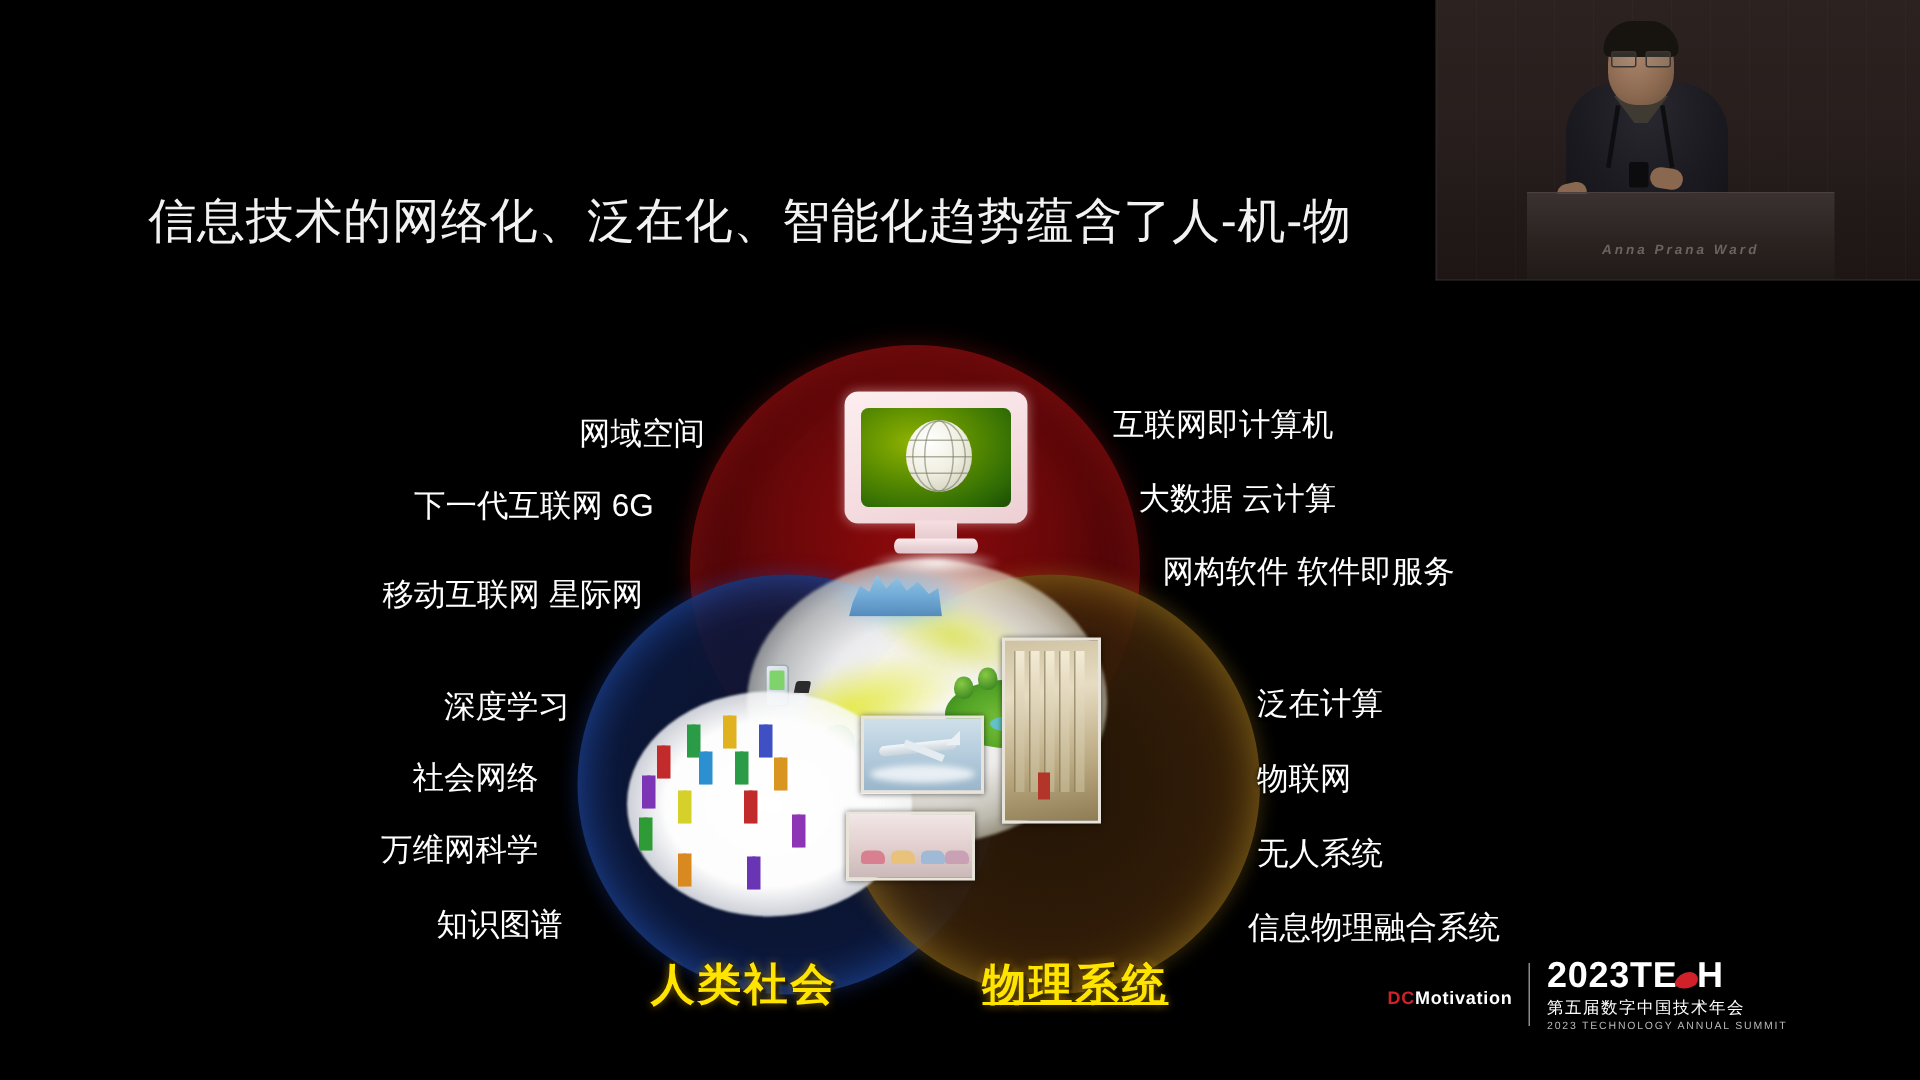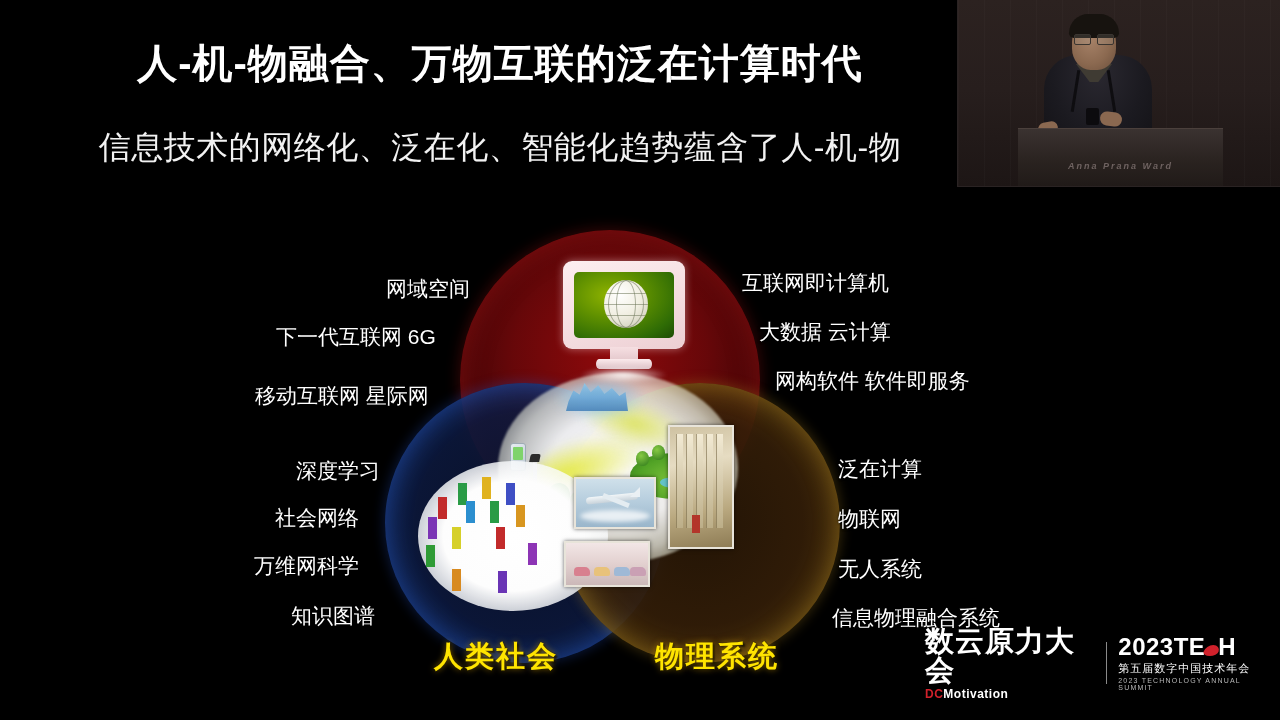--- a/index.html
+++ b/index.html
@@ -545,21 +545,20 @@
     position: absolute; left: 118px; top: 64px; width: 36px; height: 18px;
     background: #3f3b33;
     clip-path: polygon(0% 0%, 100% 0%, 62% 100%, 38% 100%);
   }
 </style>
 </head>
 <body>
 
 <div id="stage">
 
-  <div class="slide-title">人-机-物融合、万物互联的泛在计算时代</div>
   <div class="slide-subtitle">信息技术的网络化、泛在化、智能化趋势蕴含了人-机-物</div>
 
   <div id="venn">
 
     <div class="circle circle-info"></div>
     <div class="circle circle-human"></div>
     <div class="circle circle-physical"></div>
 
     <div class="center-glow"></div>
     <div class="swirl swirl-yellow-a"></div>
@@ -669,21 +668,21 @@
     </div>
     <div class="photo photo-cars">
       <span class="car" style="left:8px;  background:#d8808f;"></span>
       <span class="car" style="left:28px; background:#e8c27a;"></span>
       <span class="car" style="left:48px; background:#9fb9d6;"></span>
       <span class="car" style="left:64px; background:#caa0b4;"></span>
     </div>
   </div>
 
   <div class="circle-label" style="left:434px; top:637px;">人类社会</div>
-  <div class="circle-label" style="left:655px; top:637px;">物理系统</div>
+  <div class="circle-label" style="left:655px; top:637px;text-decoration:underline;">物理系统</div>
 
   <div class="kw" style="left:386px; top:251px;">网域空间</div>
   <div class="kw" style="left:276px; top:299px;">下一代互联网  6G</div>
   <div class="kw" style="left:255px; top:358px;">移动互联网  星际网</div>
 
   <div class="kw" style="left:296px; top:433px;">深度学习</div>
   <div class="kw" style="left:275px; top:480px;">社会网络</div>
   <div class="kw" style="left:254px; top:528px;">万维网科学</div>
   <div class="kw" style="left:291px; top:578px;">知识图谱</div>
 
@@ -691,21 +690,20 @@
   <div class="kw" style="left:759px; top:294px;">大数据      云计算</div>
   <div class="kw" style="left:775px; top:343px;">网构软件   软件即服务</div>
 
   <div class="kw" style="left:838px; top:431px;">泛在计算</div>
   <div class="kw" style="left:838px; top:481px;">物联网</div>
   <div class="kw" style="left:838px; top:531px;">无人系统</div>
   <div class="kw" style="left:832px; top:580px;">信息物理融合系统</div>
 
   <div id="logo">
     <div class="logo-left">
-      <div class="logo-cn">数云原力大会</div>
       <div class="logo-en">
         <span class="dc">DC</span><span class="mot">Motivation</span>
       </div>
     </div>
     <div class="logo-divider"></div>
     <div class="logo-right">
       <div class="logo-year">
         <span>2023TE</span><span class="swoosh"></span><span>H</span>
       </div>
       <div class="logo-sub-cn">第五届数字中国技术年会</div>

